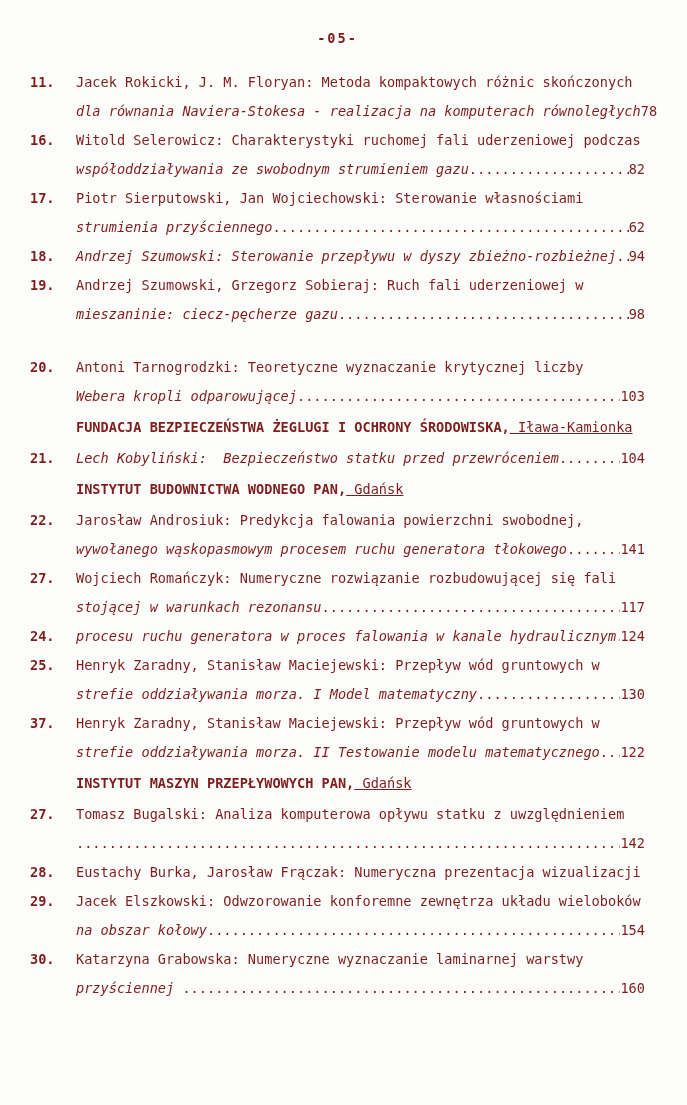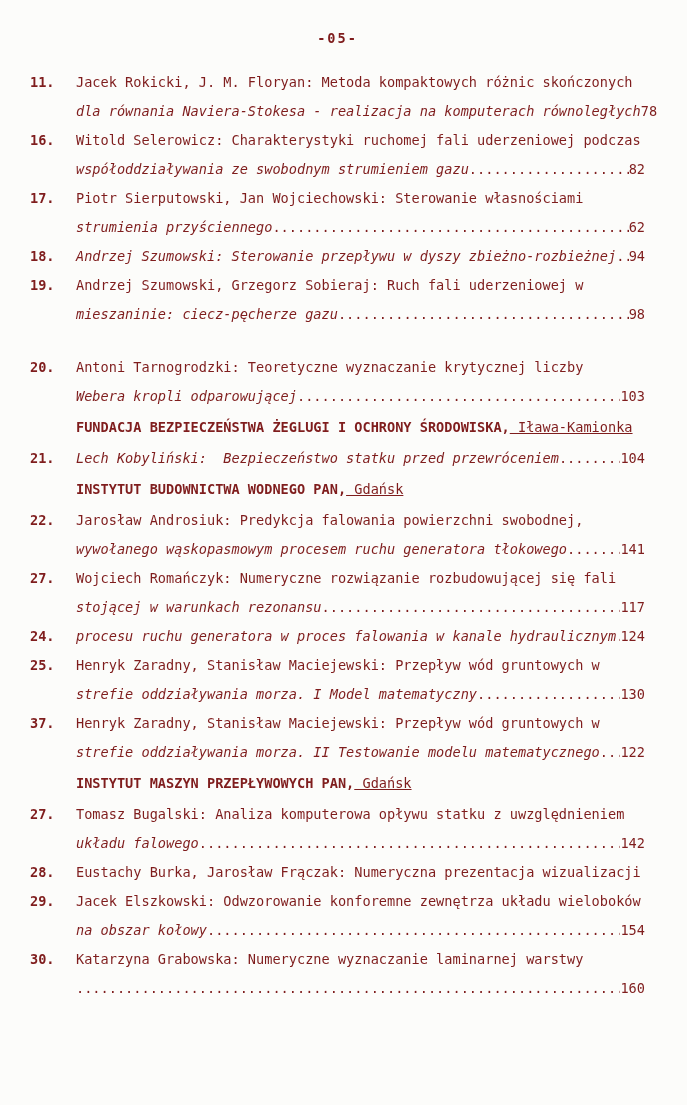--- a/index.html
+++ b/index.html
@@ -127,37 +127,37 @@
         <div class="ebody">
           <div class="line">Henryk Zaradny, Stanisław Maciejewski: Przepływ wód gruntowych w</div>
           <div class="line lastline"><span class="ltxt">strefie oddziaływania morza. II Testowanie modelu matematycznego</span><span class="leader"></span><span class="pg">122</span></div>
         </div>
       </div>
       <div class="heading"><span class="hb">INSTYTUT MASZYN PRZEPŁYWOWYCH PAN,</span><span class="hn"> Gdańsk</span></div>
       <div class="entry">
         <span class="num">27.</span>
         <div class="ebody">
           <div class="line">Tomasz Bugalski: Analiza komputerowa opływu statku z uwzględnieniem</div>
-          <div class="line lastline"><span class="ltxt">układu falowego</span><span class="leader"></span><span class="pg">142</span></div>
+          <div class="line lastline"><span class="leader"></span><span class="pg">142</span></div>
         </div>
       </div>
       <div class="entry">
         <span class="num">28.</span>
         <div class="ebody">
           <div class="line">Eustachy Burka, Jarosław Frączak: Numeryczna prezentacja wizualizacji</div>
         </div>
       </div>
       <div class="entry">
         <span class="num">29.</span>
         <div class="ebody">
           <div class="line">Jacek Elszkowski: Odwzorowanie konforemne zewnętrza układu wieloboków</div>
           <div class="line lastline"><span class="ltxt">na obszar kołowy</span><span class="leader"></span><span class="pg">154</span></div>
         </div>
       </div>
       <div class="entry">
         <span class="num">30.</span>
         <div class="ebody">
           <div class="line">Katarzyna Grabowska: Numeryczne wyznaczanie laminarnej warstwy</div>
-          <div class="line lastline"><span class="leader"></span><span class="pg">160</span></div>
+          <div class="line lastline"><span class="ltxt">przyściennej </span><span class="leader"></span><span class="pg">160</span></div>
         </div>
       </div>
     </div>
 </div>
 
 </body></html>

